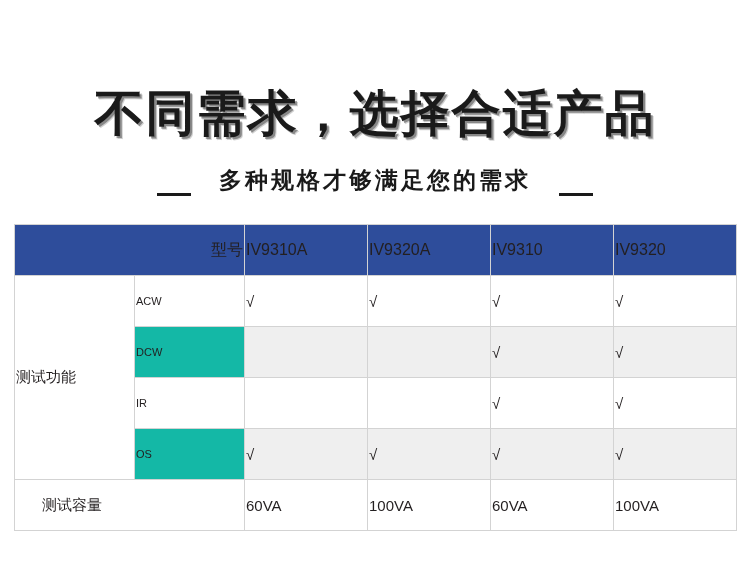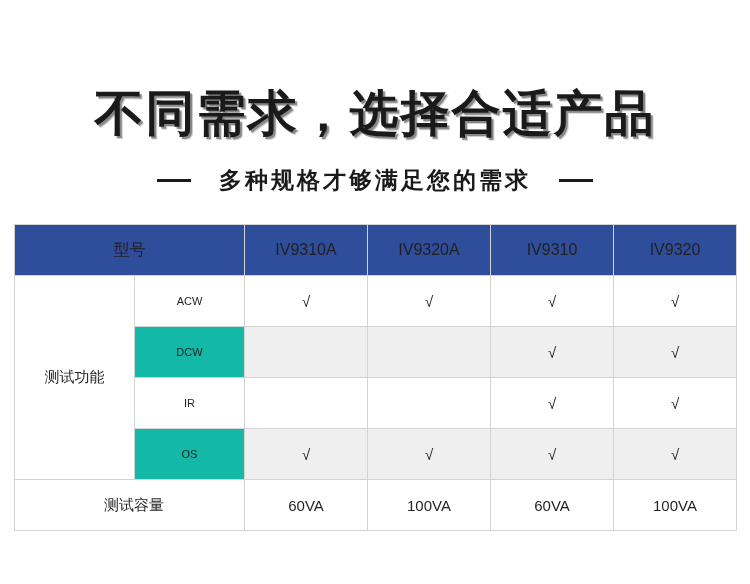--- a/index.html
+++ b/index.html
@@ -32,21 +32,21 @@
     color: #1a1a1a;
     line-height: 1.05;
     margin: 0;
     text-shadow:
       2px 2px 0 rgba(0,0,0,0.35),
       3px 3px 0 rgba(0,0,0,0.18);
   }
   .sub-title-wrap {
     margin-top: 26px;
     display: flex;
-    align-items: center;
+    align-items: flex-end;
     justify-content: center;
     gap: 28px;
   }
   .sub-rule {
     width: 34px;
     height: 3px;
     background: #1a1a1a;
   }
   .sub-title {
     font-family: "DejaVu Sans", "Liberation Sans", sans-serif;
@@ -61,36 +61,36 @@
     margin: 28px 14px 0 14px;
   }
   table.spec {
     width: 722px;
     border-collapse: collapse;
     table-layout: fixed;
     font-size: 15px;
   }
   table.spec th, table.spec td {
     border: 1px solid #d3d3d3;
-    text-align: center;
+    text-align: left;
     vertical-align: middle;
     height: 48px;
     font-weight: normal;
     color: #231f20;
   }
   thead th {
     background: #2e4d9b;
     color: #ffffff;
     font-weight: bold;
     font-size: 16px;
     border: 1px solid #2e4d9b;
     height: 36px;
   }
   thead th.model-head {
-    text-align: center;
+    text-align: right;
   }
   td.rowlabel-group {
     text-align: left;
     background: #ffffff;
     font-size: 15px;
   }
   td.sublabel {
     background: #ffffff;
     font-size: 11px;
   }
@@ -99,21 +99,21 @@
   }
   td.cell {
     background: #ffffff;
     font-size: 15px;
   }
   td.cell.alt {
     background: #efefef;
   }
   td.capacity-label {
     text-align: left;
-    padding-left: 10px;
+    padding-left: 27px;
     background: #ffffff;
   }
   .col1 { width: 120px; }
   .col2 { width: 110px; }
   .coln { width: 123px; }
 </style>
 </head>
 <body>
 
 <div class="page">

